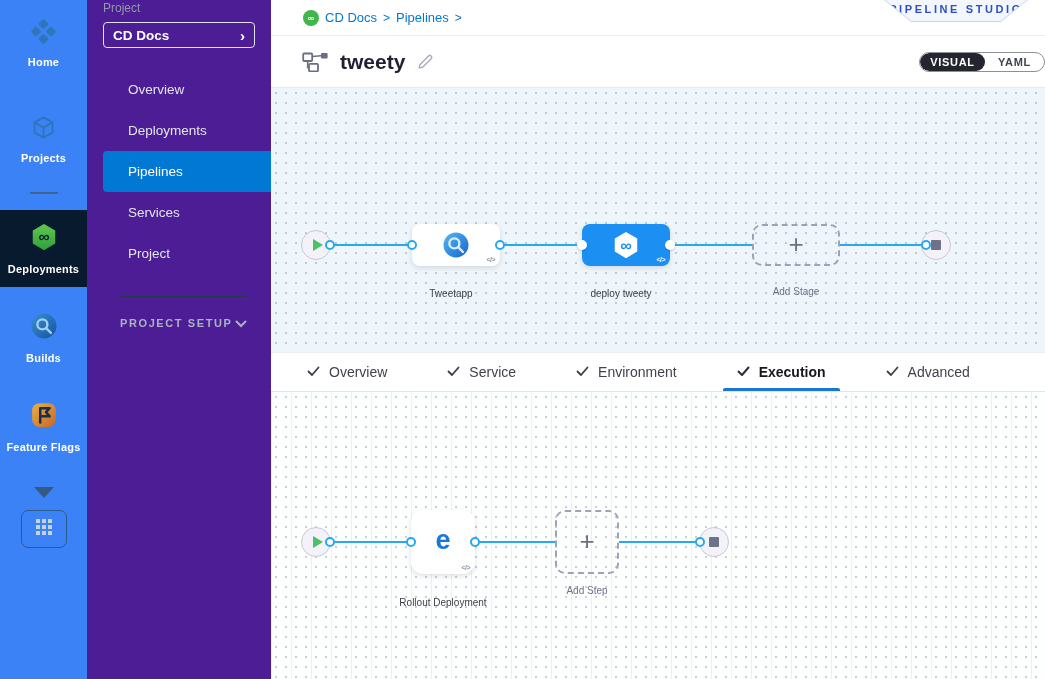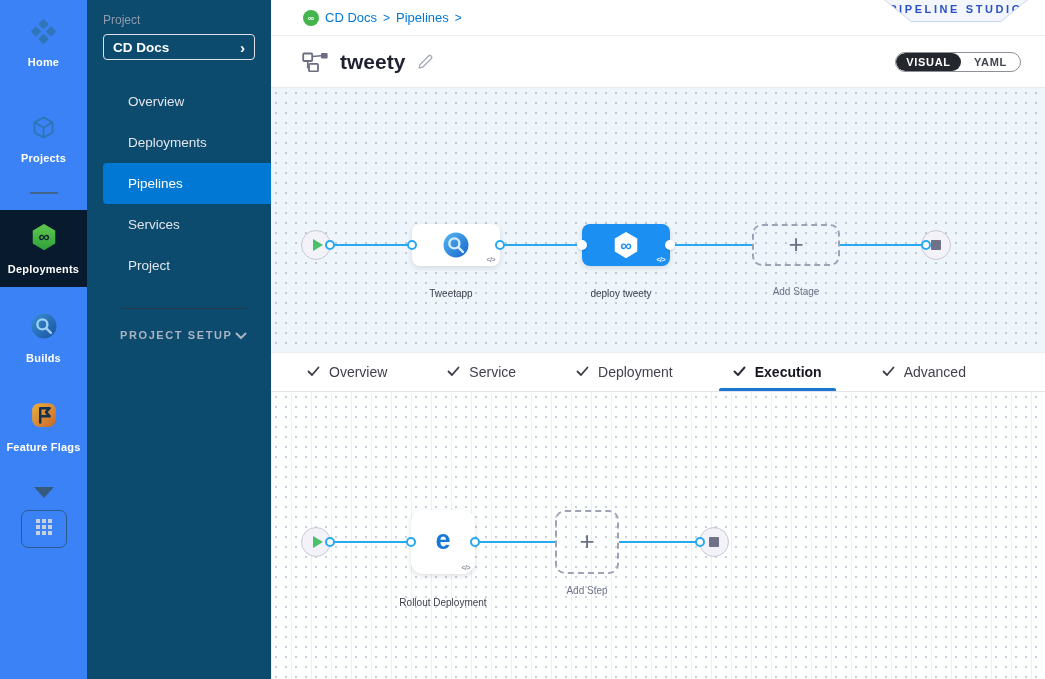--- a/index.html
+++ b/index.html
@@ -10,21 +10,21 @@
   .rail { width:87px; background:#3b82f6; display:flex; flex-direction:column; align-items:center; flex-shrink:0; }
   .rail-module { width:100%; display:flex; flex-direction:column; align-items:center; gap:7px; padding:12px 0; cursor:pointer; }
   .rail-module.active { background:#081a2d; }
   .rail-label { font-size:11px; font-weight:bold; color:#fff; letter-spacing:.2px; text-align:center; line-height:1.1; }
   .rail-divider { width:28px; height:2px; background:#41628a; border-radius:2px; margin:16px 0; }
   .rail-chevron { margin-top:22px; width:0; height:0; border-left:10px solid transparent; border-right:10px solid transparent; border-top:11px solid #35597f; cursor:pointer; }
   .rail-grid-btn { margin-top:12px; width:46px; height:38px; border:1px solid #2d5d8f; border-radius:7px; display:flex; align-items:center; justify-content:center; cursor:pointer; }
   .mt6{margin-top:6px;} .mt22{margin-top:22px;} .mt12{margin-top:12px;}
 
   
-  .sidebar { width:184px; background:#0c4a6e; flex-shrink:0; padding-top:13px; display:flex; flex-direction:column; }
+  .sidebar { width:184px; background:#4c1d95; flex-shrink:0; padding-top:1px; display:flex; flex-direction:column; }
   .project-label { margin-left:16px; font-size:12px; color:#8f9bab; }
   .project-select { margin:7px 16px 0 16px; height:26px; border:1px solid #dfe2e8; border-radius:4px; display:flex; align-items:center; padding:0 9px; color:#fff; font-size:13.5px; font-weight:600; cursor:pointer; }
   .project-select .chev { margin-left:auto; font-size:15px; font-weight:bold; color:#fff; line-height:1; }
   .menu { margin-top:21px; display:flex; flex-direction:column; }
   .menu-item { height:41px; margin-left:16px; display:flex; align-items:center; padding-left:25px; font-size:13.5px; color:#e2e5ea; cursor:pointer; border-radius:4px 0 0 4px; }
   .menu-item.active { background:#0278d5; color:#fff; }
   .sidebar-divider { height:1px; background:#26384c; margin:22px 24px 0 33px; }
   .setup-row { margin:17px 24px 0 33px; display:flex; align-items:center; justify-content:space-between; cursor:pointer; }
   .setup-label { font-size:11px; font-weight:600; letter-spacing:1.6px; color:#a9b4c2; }
 
@@ -34,21 +34,21 @@
   .breadcrumb-bar { height:36px; display:flex; align-items:center; padding-left:32px; gap:6px; border-bottom:1px solid #ededf2; position:relative; }
   .crumb { font-size:13px; color:#0278d5; cursor:pointer; }
   .crumb-sep { font-size:12px; color:#0278d5; }
 
   .studio-badge-outer { position:absolute; top:-9px; right:6px; width:166px; height:31px;
       background:#c7d4ee; clip-path:polygon(0 0,100% 0,77% 100%,23% 100%); }
   .studio-badge-inner { position:absolute; inset:0 1px 1px 1px; background:#f3f7fd; clip-path:polygon(0 0,100% 0,77.2% 100%,22.8% 100%);
       display:flex; align-items:flex-end; justify-content:center; padding-bottom:6px; }
   .studio-badge-text { font-size:11px; font-weight:bold; letter-spacing:2.6px; color:#2b50c8; white-space:nowrap; }
 
-  .title-bar { height:52px; display:flex; align-items:center; padding:0 24px 0 31px; gap:11px; border-bottom:1px solid #e7e9ed; }
+  .title-bar { height:52px; display:flex; align-items:center; padding:0 0 0 31px; gap:11px; border-bottom:1px solid #e7e9ed; }
   .pipeline-title { font-size:21px; font-weight:bold; color:#1f2030; }
   .edit-pencil { cursor:pointer; display:flex; }
 
   .view-toggle { margin-left:auto; width:126px; height:20px; border:1px solid #8f9097; border-radius:11px; display:flex; background:#fff; overflow:hidden; }
   .toggle-seg { flex:1; display:flex; align-items:center; justify-content:center; font-size:11px; font-weight:bold; letter-spacing:.7px; color:#3f434e; cursor:pointer; }
   .toggle-seg.selected { background:#23262d; color:#fff; border-radius:10px; flex:1.1; }
 
   
   .stage-canvas { height:264px; position:relative; background-color:#eef6fb;
       background-image:radial-gradient(circle,#bfc9d6 1px,transparent 1.3px); background-size:10px 10px; }
@@ -322,21 +322,21 @@
       <div class="tab">
         <span class="check"><svg width="13" height="11" viewBox="0 0 13 11" fill="none" stroke="#3c3e4a" stroke-width="1.8" stroke-linecap="round" stroke-linejoin="round">
               <path d="M1.5 5.5 5 9 11.5 1.5"></path>
             </svg></span>
         <span>Service</span>
       </div>
       <div class="tab">
         <span class="check"><svg width="13" height="11" viewBox="0 0 13 11" fill="none" stroke="#3c3e4a" stroke-width="1.8" stroke-linecap="round" stroke-linejoin="round">
               <path d="M1.5 5.5 5 9 11.5 1.5"></path>
             </svg></span>
-        <span>Deployment</span>
+        <span>Environment</span>
       </div>
       <div class="tab active">
         <span class="check"><svg width="13" height="11" viewBox="0 0 13 11" fill="none" stroke="#2c2d38" stroke-width="2" stroke-linecap="round" stroke-linejoin="round">
               <path d="M1.5 5.5 5 9 11.5 1.5"></path>
             </svg></span>
         <span>Execution</span>
       </div>
       <div class="tab">
         <span class="check"><svg width="13" height="11" viewBox="0 0 13 11" fill="none" stroke="#3c3e4a" stroke-width="1.8" stroke-linecap="round" stroke-linejoin="round">
               <path d="M1.5 5.5 5 9 11.5 1.5"></path>

